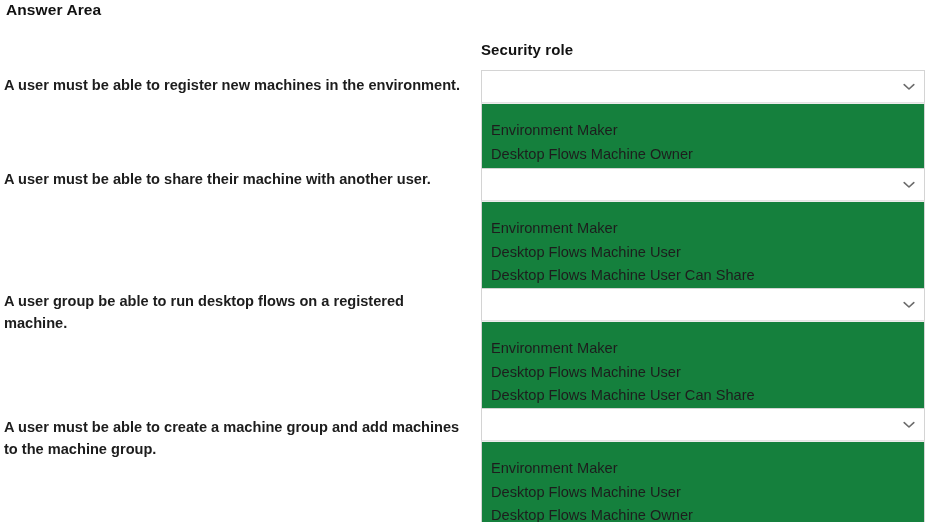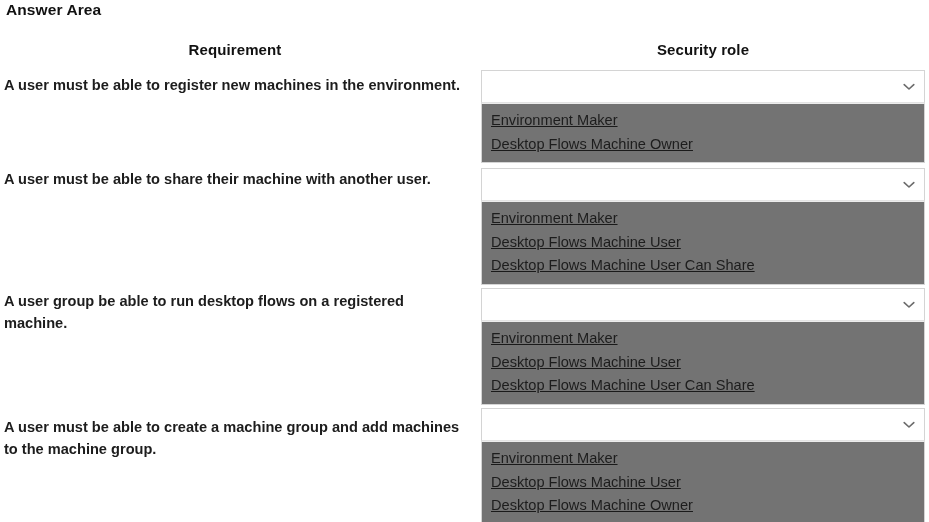--- a/index.html
+++ b/index.html
@@ -43,21 +43,20 @@
     letter-spacing: 0.1px;
   }
   .col-header-requirement {
     left: 0;
     width: 470px;
     text-align: center;
   }
   .col-header-security {
     left: 481px;
     width: 444px;
-    text-align: center;
   }
 
   
   .rows {
     position: absolute;
     left: 0;
     top: 0;
     width: 929px;
   }
   .row {
@@ -105,40 +104,38 @@
     width: 12px;
     height: 10px;
     display: block;
   }
   .chevron-icon svg { display: block; }
 
   .option-list {
     box-sizing: border-box;
     border: 1px solid #d4d4d4;
     border-top: 1px solid #ececec;
-    background: #737373;
-    padding: 5px 0 6px 0;
-    text-decoration: underline;
+    background: #15803d;
+    padding: 15px 0 6px 0;
   }
   .option-item {
     font-size: 14.6px;
     line-height: 1.62;
     color: #1d1d1d;
     padding: 0 0 0 9px;
     white-space: nowrap;
   }
 </style>
 </head>
 <body>
 
 <div class="page">
 
   <div class="answer-area-title">Answer Area</div>
 
-  <div class="col-header col-header-requirement">Requirement</div>
 
   <div class="col-header col-header-security">Security role</div>
 
   <div class="rows" id="rows-container">
       <div class="row" style="top: 0px;">
         <div class="requirement-text" style="top: 74px;">A user must be able to register new machines in the environment.</div>
         <div class="select-group" style="top: 70px;">
           <div class="select-box">
             <span class="select-value"></span>
             <span class="chevron-icon">

